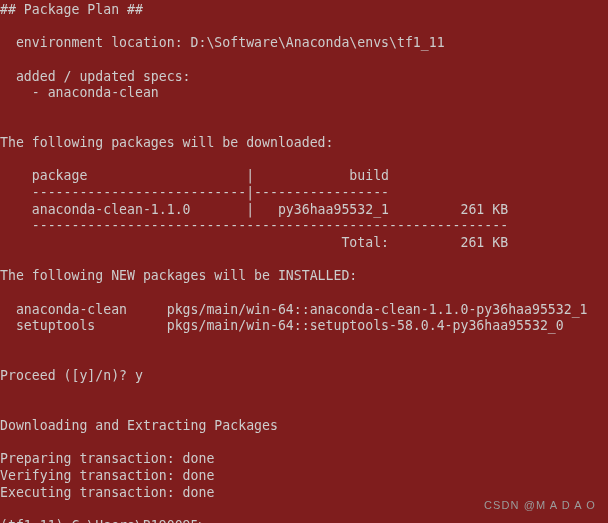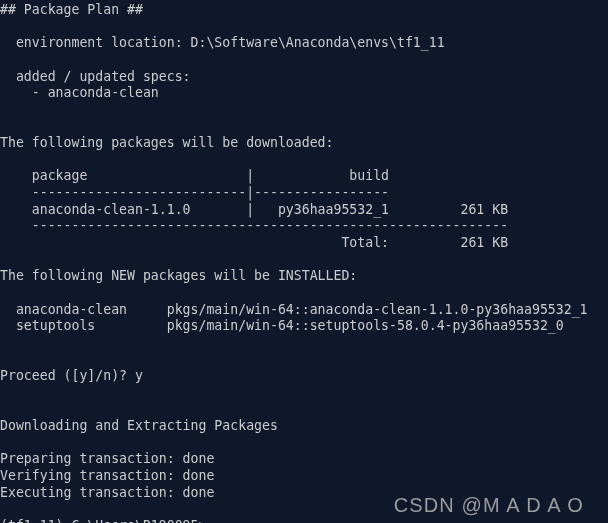--- a/index.html
+++ b/index.html
@@ -4,21 +4,21 @@
 <style>
   html, body {
     margin: 0;
     padding: 0;
     background: #0c0c0c;
   }
   #terminal {
     position: relative;
     width: 608px;
     height: 523px;
-    background: #0f172a;
+    background: #7f1d1d;
     overflow: hidden;
     font-family: "DejaVu Sans Mono", "Liberation Mono", monospace;
     font-size: 13.2px;
     line-height: 16.65px;
     color: #cccccc;
     -webkit-font-smoothing: none;
   }
   #screen {
     position: absolute;
     left: 0px;
@@ -26,24 +26,24 @@
     white-space: pre;
     letter-spacing: 0px;
   }
   .line {
     height: 16.65px;
     white-space: pre;
     display: block;
   }
   #watermark {
     position: absolute;
-    right: 24px;
+    right: 12px;
     bottom: 9px;
     font-family: "Liberation Sans", sans-serif;
-    font-size: 20px;
+    font-size: 11px;
     color: #9b9b9b;
     letter-spacing: 1.1px;
     white-space: pre;
     pointer-events: none;
   }
 </style>
 </head>
 <body>
 
 <div id="terminal">

